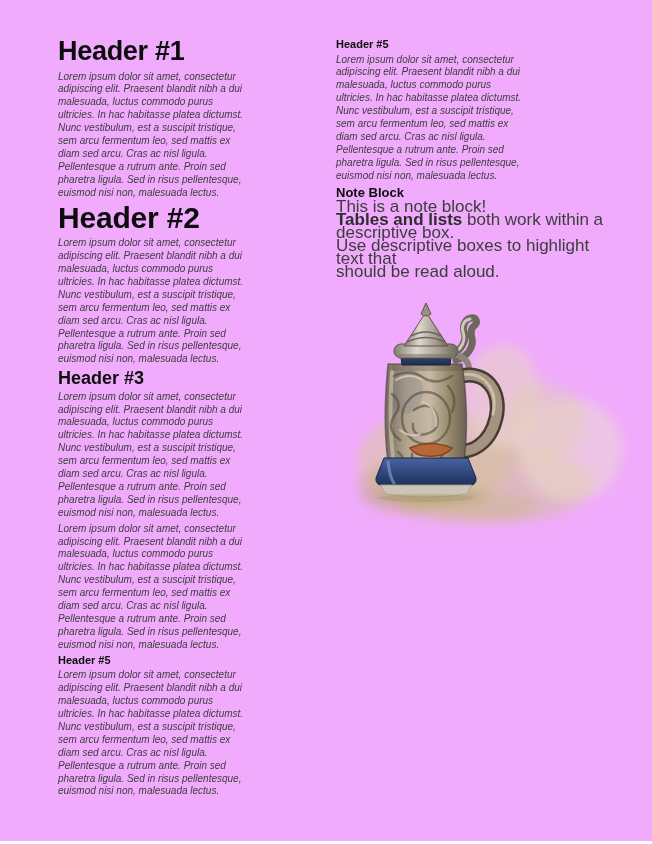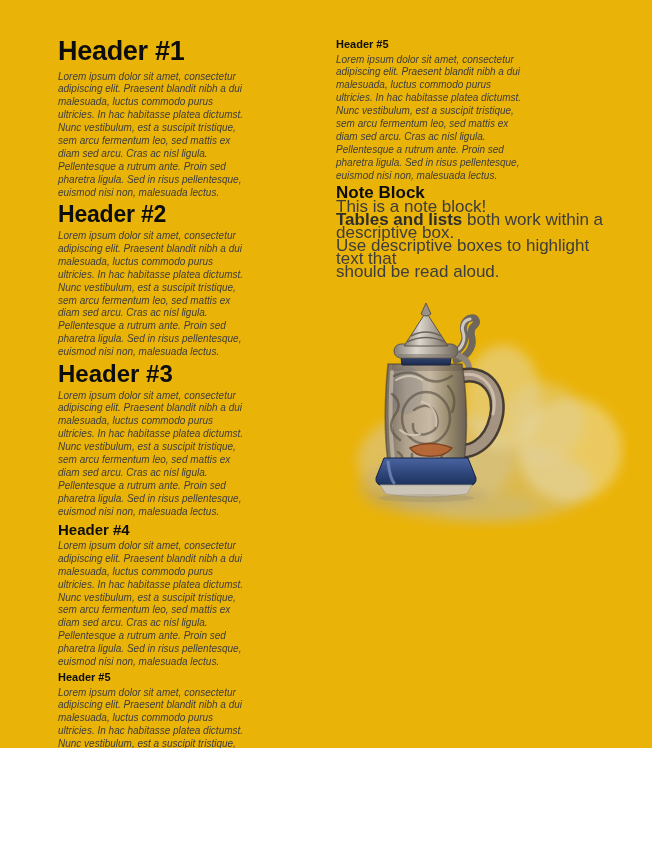--- a/index.html
+++ b/index.html
@@ -1,28 +1,28 @@
 <!DOCTYPE html>
 <html><head>
 <meta charset="utf-8">
 <style>
   html,body{margin:0;padding:0;background:#ffffff;}
   body{width:652px;height:844px;font-family:"Liberation Sans",sans-serif;}
-  .page{position:relative;width:652px;height:748px;overflow:hidden;background:#eab308;}
+  .page{position:relative;width:652px;height:841px;overflow:hidden;background:#f0abfc;}
   .columns{display:flex;padding:38px 0 0 58px;gap:14px;}
   .col-left{width:264px;flex:0 0 264px;}
   .col-right{width:284px;flex:0 0 284px;}
   p.body{white-space:pre-line;font-size:10px;line-height:12.9px;color:#3d3d3d;margin:0 0 3px 0;font-style:italic;}
   h1,h2,h3,h4,h5,.subhead{color:#0d0d0d;font-weight:bold;}
   h1{font-size:27px;line-height:1.02;margin:0 0 5px 0;letter-spacing:-0.3px;}
-  h2{font-size:23px;line-height:1.02;margin:1px 0 4px 0;letter-spacing:-0.2px;}
-  h3{font-size:24px;line-height:1.02;margin:1px 0 3px 0;}
+  h2{font-size:30px;line-height:1.02;margin:1px 0 4px 0;letter-spacing:-0.2px;}
+  h3{font-size:18px;line-height:1.02;margin:1px 0 3px 0;}
   h4{font-size:15px;line-height:1.02;margin:1px 0 3px 0;}
   h5{font-size:11px;line-height:1.05;margin:1px 0 3px 0;}
-  .subhead{font-size:17px;line-height:13px;margin:1px 0 1px 0;}
+  .subhead{font-size:13px;line-height:13px;margin:1px 0 1px 0;}
   p.plain{white-space:pre-line;font-size:17px;line-height:13px;color:#3d3d3d;margin:0;}
   p.plain strong{color:#2e2e2e;}
   .stein-figure{margin:24px 0 0 12px;width:280px;height:228px;}
 </style>
 </head>
 <body>
 
 <div class="page">
   <div class="columns">
 
@@ -56,21 +56,20 @@
 adipiscing elit. Praesent blandit nibh a dui
 malesuada, luctus commodo purus
 ultricies. In hac habitasse platea dictumst.
 Nunc vestibulum, est a suscipit tristique,
 sem arcu fermentum leo, sed mattis ex
 diam sed arcu. Cras ac nisl ligula.
 Pellentesque a rutrum ante. Proin sed
 pharetra ligula. Sed in risus pellentesque,
 euismod nisi non, malesuada lectus.</p>
 
-      <h4>Header #4</h4>
       <p class="body">Lorem ipsum dolor sit amet, consectetur
 adipiscing elit. Praesent blandit nibh a dui
 malesuada, luctus commodo purus
 ultricies. In hac habitasse platea dictumst.
 Nunc vestibulum, est a suscipit tristique,
 sem arcu fermentum leo, sed mattis ex
 diam sed arcu. Cras ac nisl ligula.
 Pellentesque a rutrum ante. Proin sed
 pharetra ligula. Sed in risus pellentesque,
 euismod nisi non, malesuada lectus.</p>

